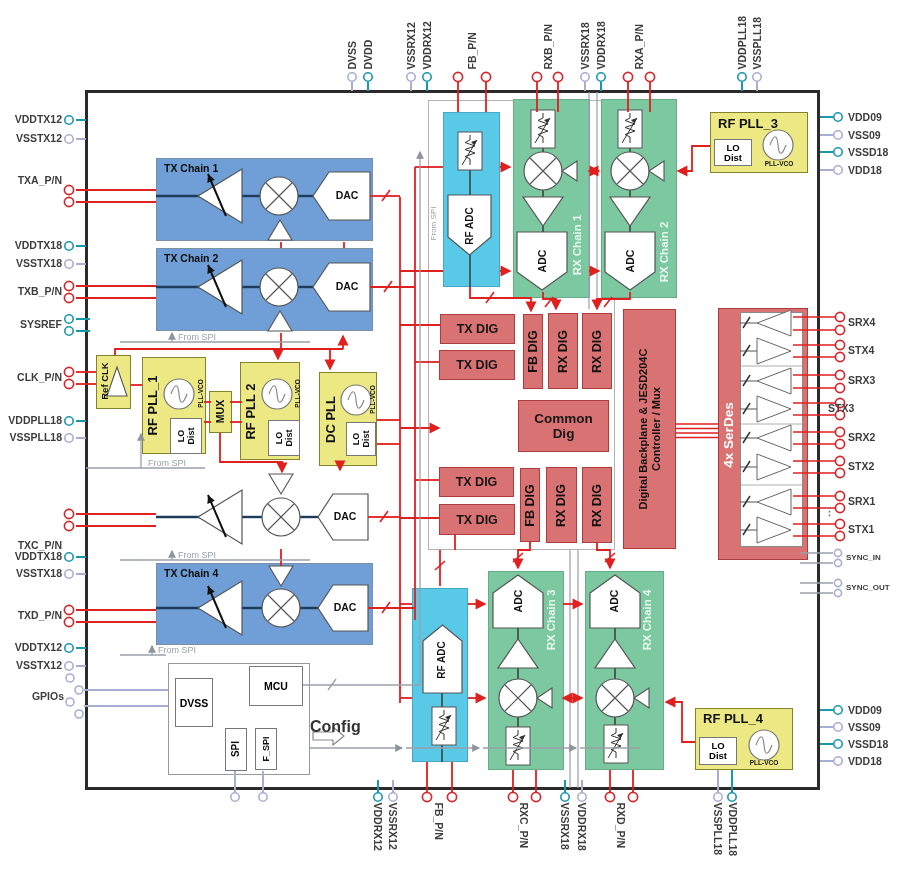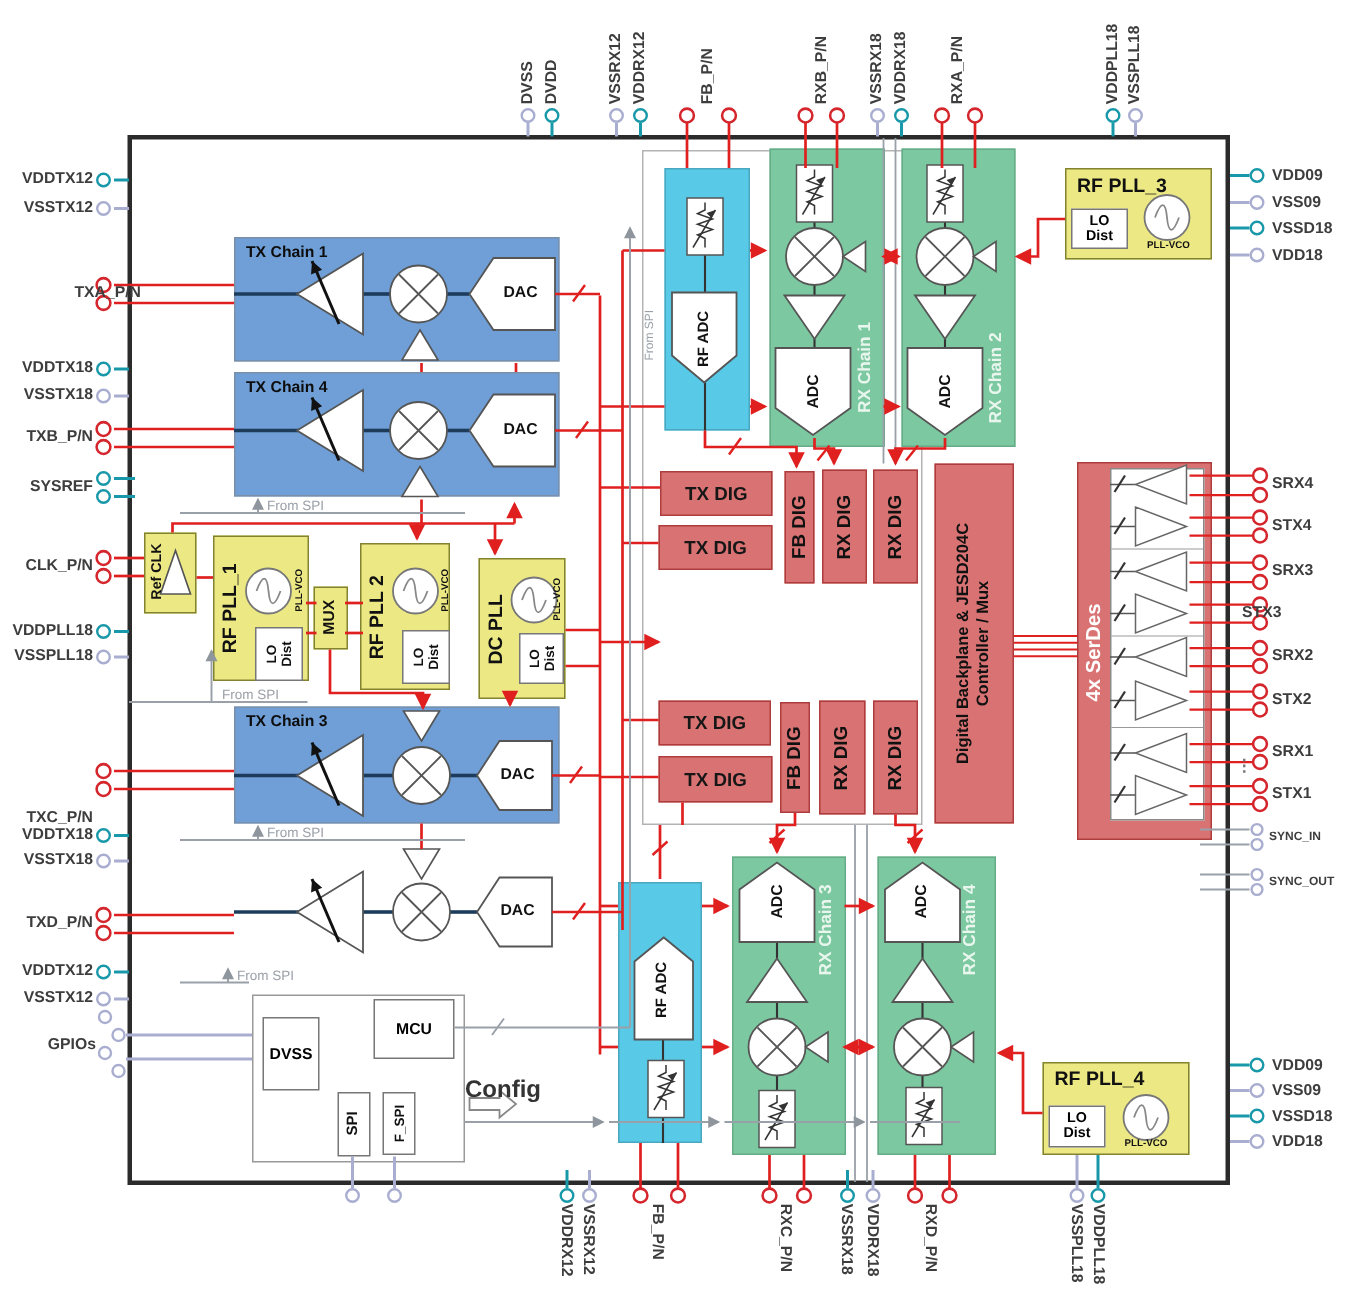--- a/index.html
+++ b/index.html
@@ -28,24 +28,24 @@
 
 <div id="stage">
 
   <div class="abs" style="left:85px;top:90px;width:735px;height:700px;border:3px solid #2b2b2b;box-sizing:border-box;"></div>
   <div class="panel" style="left:428px;top:100px;width:187px;height:450px;"></div>
 
   <div class="blk blue" style="left:156px;top:158px;width:217px;height:83px;">
       <span class="title-in">TX Chain 1</span>
     </div>
   <div class="blk blue" style="left:156px;top:248px;width:217px;height:83px;">
+      <span class="title-in">TX Chain 2</span>
+    </div>
+  <div class="blk blue" style="left:156px;top:563px;width:217px;height:82px;">
       <span class="title-in">TX Chain 4</span>
-    </div>
-  <div class="blk blue" style="left:156px;top:471px;width:217px;height:78px;">
-      <span class="title-in">TX Chain 3</span>
     </div>
 
   <div class="blk green" style="left:513px;top:99px;width:77px;height:199px;"></div>
   <div class="blk green" style="left:601px;top:99px;width:76px;height:199px;"></div>
   <div class="blk green" style="left:488px;top:571px;width:76px;height:199px;"></div>
   <div class="blk green" style="left:585px;top:571px;width:79px;height:199px;"></div>
 
   <div class="blk cyan" style="left:443px;top:112px;width:57px;height:175px;"></div>
   <div class="blk cyan" style="left:412px;top:588px;width:56px;height:174px;"></div>
 
@@ -71,20 +71,24 @@
 
   <div class="blk salmon" style="left:440px;top:314px;width:75px;height:30px;font-size:12.5px;">
       <span>TX DIG</span>
     </div>
   <div class="blk salmon" style="left:439px;top:350px;width:76px;height:30px;font-size:12.5px;">
       <span>TX DIG</span>
     </div>
   <div class="blk salmon" style="left:523px;top:314px;width:20px;height:75px;"></div>
   <div class="blk salmon" style="left:548px;top:313px;width:30px;height:76px;"></div>
   <div class="blk salmon" style="left:582px;top:313px;width:30px;height:76px;"></div>
+  <div class="blk salmon" style="left:518px;top:400px;width:91px;height:52px;font-size:13.5px;">
+      <span class="prelines">Common
+Dig</span>
+    </div>
   <div class="blk salmon" style="left:439px;top:467px;width:75px;height:30px;font-size:12.5px;">
       <span>TX DIG</span>
     </div>
   <div class="blk salmon" style="left:439px;top:504px;width:76px;height:31px;font-size:12.5px;">
       <span>TX DIG</span>
     </div>
   <div class="blk salmon" style="left:520px;top:468px;width:20px;height:74px;"></div>
   <div class="blk salmon" style="left:546px;top:467px;width:31px;height:76px;"></div>
   <div class="blk salmon" style="left:582px;top:467px;width:30px;height:76px;"></div>
   <div class="blk salmon" style="left:623px;top:309px;width:53px;height:240px;"></div>
@@ -596,21 +600,21 @@
   <div class="lab" style="left:320px;top:602px;width:50px;text-align:center;font-size:10.5px;">DAC</div>
   <div class="lab" style="left:310px;top:719px;font-size:16px;color:#333;">Config</div>
   <div class="lab graytxt" style="left:178px;top:333px;font-size:9px;">From SPI</div>
   <div class="lab graytxt" style="left:148px;top:459px;font-size:9px;">From SPI</div>
   <div class="lab graytxt" style="left:178px;top:551px;font-size:9px;">From SPI</div>
   <div class="lab graytxt" style="left:158px;top:646px;font-size:9px;">From SPI</div>
   <div class="lab" style="left:824px;top:506px;font-size:11px;color:#777;">⋮</div>
 
   <div class="pinlab pl-left" style="left:0;top:113px;">VDDTX12</div>
   <div class="pinlab pl-left" style="left:0;top:132px;">VSSTX12</div>
-  <div class="pinlab pl-left" style="left:0;top:189px;margin-left:32px;">TXA_P/N</div>
+  <div class="pinlab pl-left" style="left:0;top:174px;">TXA_P/N</div>
   <div class="pinlab pl-left" style="left:0;top:239px;">VDDTX18</div>
   <div class="pinlab pl-left" style="left:0;top:257px;">VSSTX18</div>
   <div class="pinlab pl-left" style="left:0;top:285px;">TXB_P/N</div>
   <div class="pinlab pl-left" style="left:0;top:318px;">SYSREF</div>
   <div class="pinlab pl-left" style="left:0;top:371px;">CLK_P/N</div>
   <div class="pinlab pl-left" style="left:0;top:414px;">VDDPLL18</div>
   <div class="pinlab pl-left" style="left:0;top:431px;">VSSPLL18</div>
   <div class="pinlab pl-left" style="left:0;top:539px;">TXC_P/N</div>
   <div class="pinlab pl-left" style="left:0;top:550px;">VDDTX18</div>
   <div class="pinlab pl-left" style="left:0;top:567px;">VSSTX18</div>

